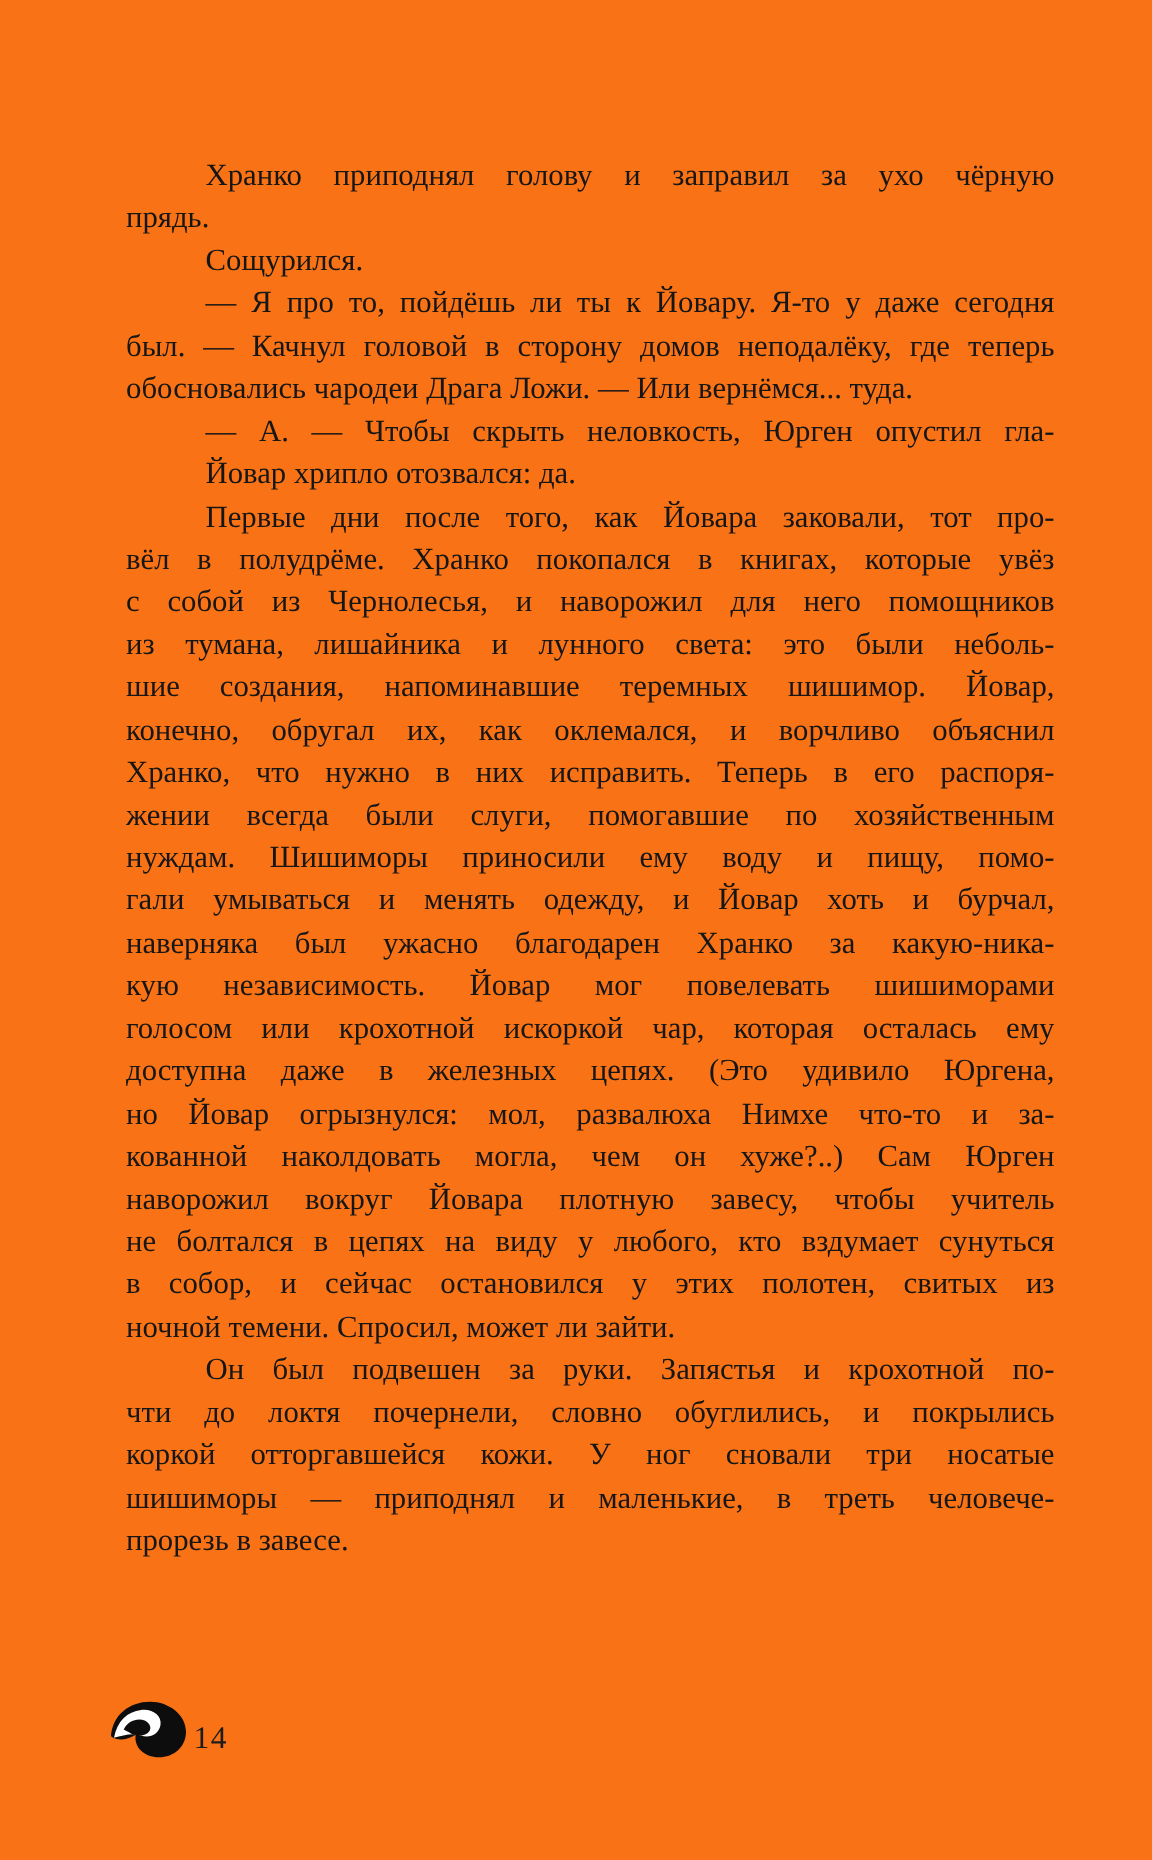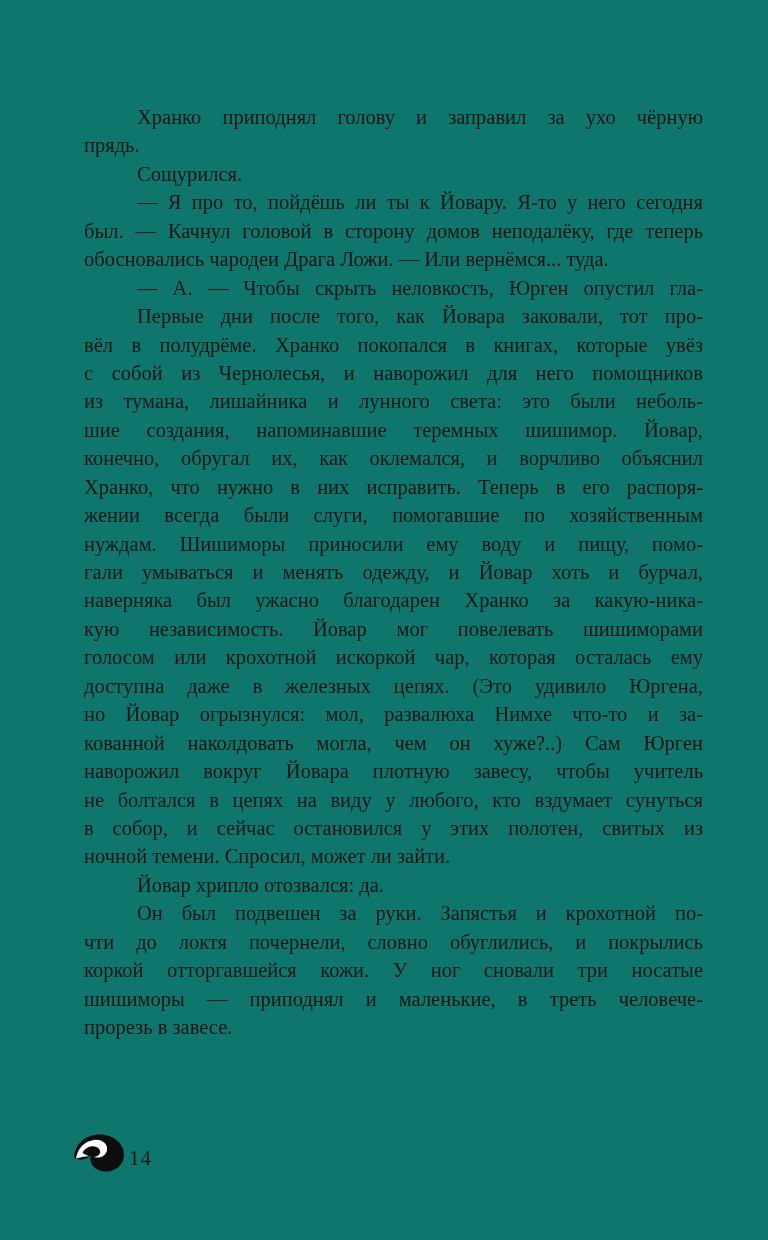--- a/index.html
+++ b/index.html
@@ -4,21 +4,21 @@
 <style>
   html, body {
     margin: 0;
     padding: 0;
     background: #ffffff;
   }
   .page {
     position: relative;
     width: 768px;
     height: 1240px;
-    background: #0f766e;
+    background: #f97316;
     overflow: hidden;
     font-family: "Liberation Serif", "DejaVu Serif", serif;
   }
   .text-block {
     position: absolute;
     left: 84px;
     top: 103px;
     width: 619px;
     color: #161616;
     font-size: 20.5px;
@@ -70,26 +70,29 @@
 
   <div class="text-block">
       <div class="para">
         <div class="line indent">Хранко приподнял голову и заправил за ухо чёрную</div>
         <div class="line last">прядь.</div>
       </div>
       <div class="para">
         <div class="line indent last">Сощурился.</div>
       </div>
       <div class="para">
-        <div class="line indent">— Я про то, пойдёшь ли ты к Йовару. Я-то у него сегодня</div>
+        <div class="line indent">— Я про то, пойдёшь ли ты к Йовару. Я-то у даже сегодня</div>
         <div class="line">был. — Качнул головой в сторону домов неподалёку, где теперь</div>
         <div class="line last">обосновались чародеи Драга Ложи. — Или вернёмся... туда.</div>
       </div>
       <div class="para">
         <div class="line indent">— А. — Чтобы скрыть неловкость, Юрген опустил гла-</div>
+      </div>
+      <div class="para">
+        <div class="line indent last">Йовар хрипло отозвался: да.</div>
       </div>
       <div class="para">
         <div class="line indent">Первые дни после того, как Йовара заковали, тот про-</div>
         <div class="line">вёл в полудрёме. Хранко покопался в книгах, которые увёз</div>
         <div class="line">с собой из Чернолесья, и наворожил для него помощников</div>
         <div class="line">из тумана, лишайника и лунного света: это были неболь-</div>
         <div class="line">шие создания, напоминавшие теремных шишимор. Йовар,</div>
         <div class="line">конечно, обругал их, как оклемался, и ворчливо объяснил</div>
         <div class="line">Хранко, что нужно в них исправить. Теперь в его распоря-</div>
         <div class="line">жении всегда были слуги, помогавшие по хозяйственным</div>
@@ -100,23 +103,20 @@
         <div class="line">голосом или крохотной искоркой чар, которая осталась ему</div>
         <div class="line">доступна даже в железных цепях. (Это удивило Юргена,</div>
         <div class="line">но Йовар огрызнулся: мол, развалюха Нимхе что-то и за-</div>
         <div class="line">кованной наколдовать могла, чем он хуже?..) Сам Юрген</div>
         <div class="line">наворожил вокруг Йовара плотную завесу, чтобы учитель</div>
         <div class="line">не болтался в цепях на виду у любого, кто вздумает сунуться</div>
         <div class="line">в собор, и сейчас остановился у этих полотен, свитых из</div>
         <div class="line last">ночной темени. Спросил, может ли зайти.</div>
       </div>
       <div class="para">
-        <div class="line indent last">Йовар хрипло отозвался: да.</div>
-      </div>
-      <div class="para">
         <div class="line indent">Он был подвешен за руки. Запястья и крохотной по-</div>
         <div class="line">чти до локтя почернели, словно обуглились, и покрылись</div>
         <div class="line">коркой отторгавшейся кожи. У ног сновали три носатые</div>
         <div class="line">шишиморы — приподнял и маленькие, в треть человече-</div>
         <div class="line last">прорезь в завесе.</div>
       </div>
     </div>
 
   <div class="footer">
     <svg class="ornament" viewBox="0 0 50 37" aria-hidden="true">

